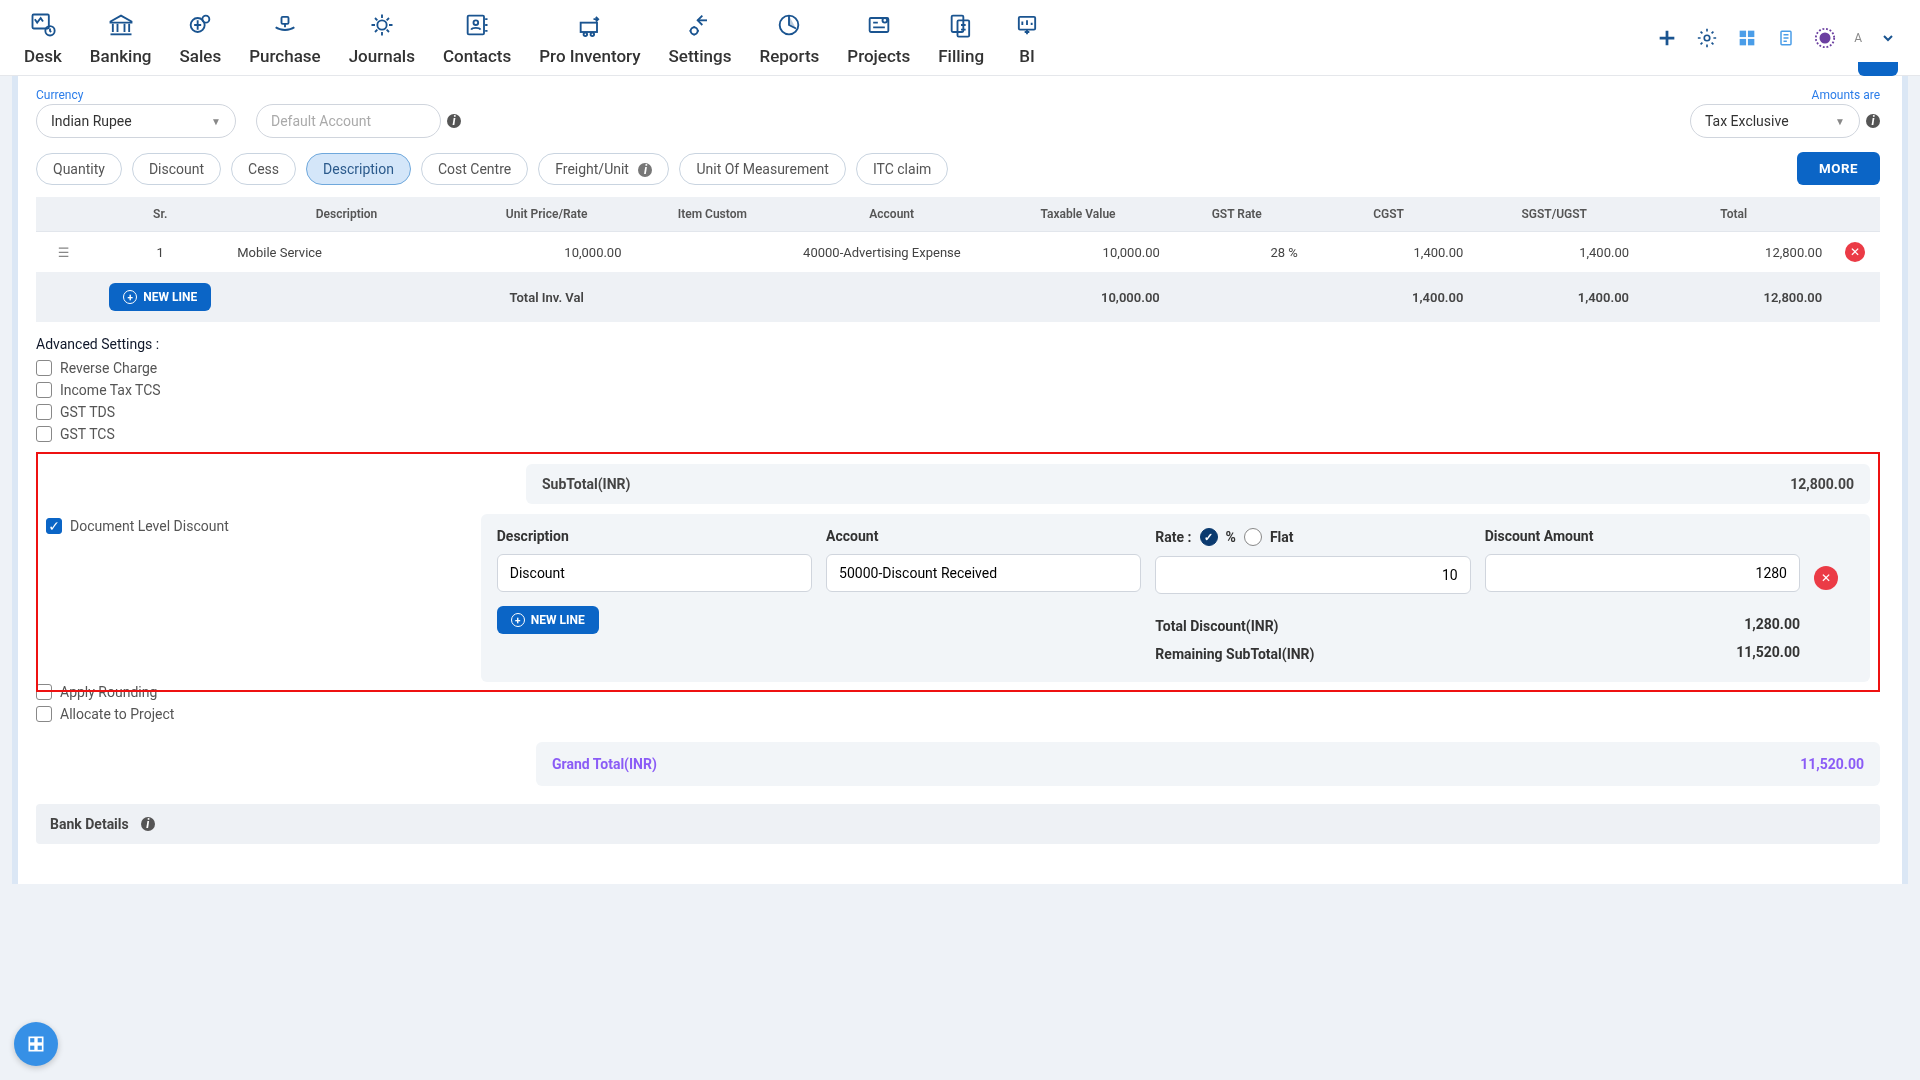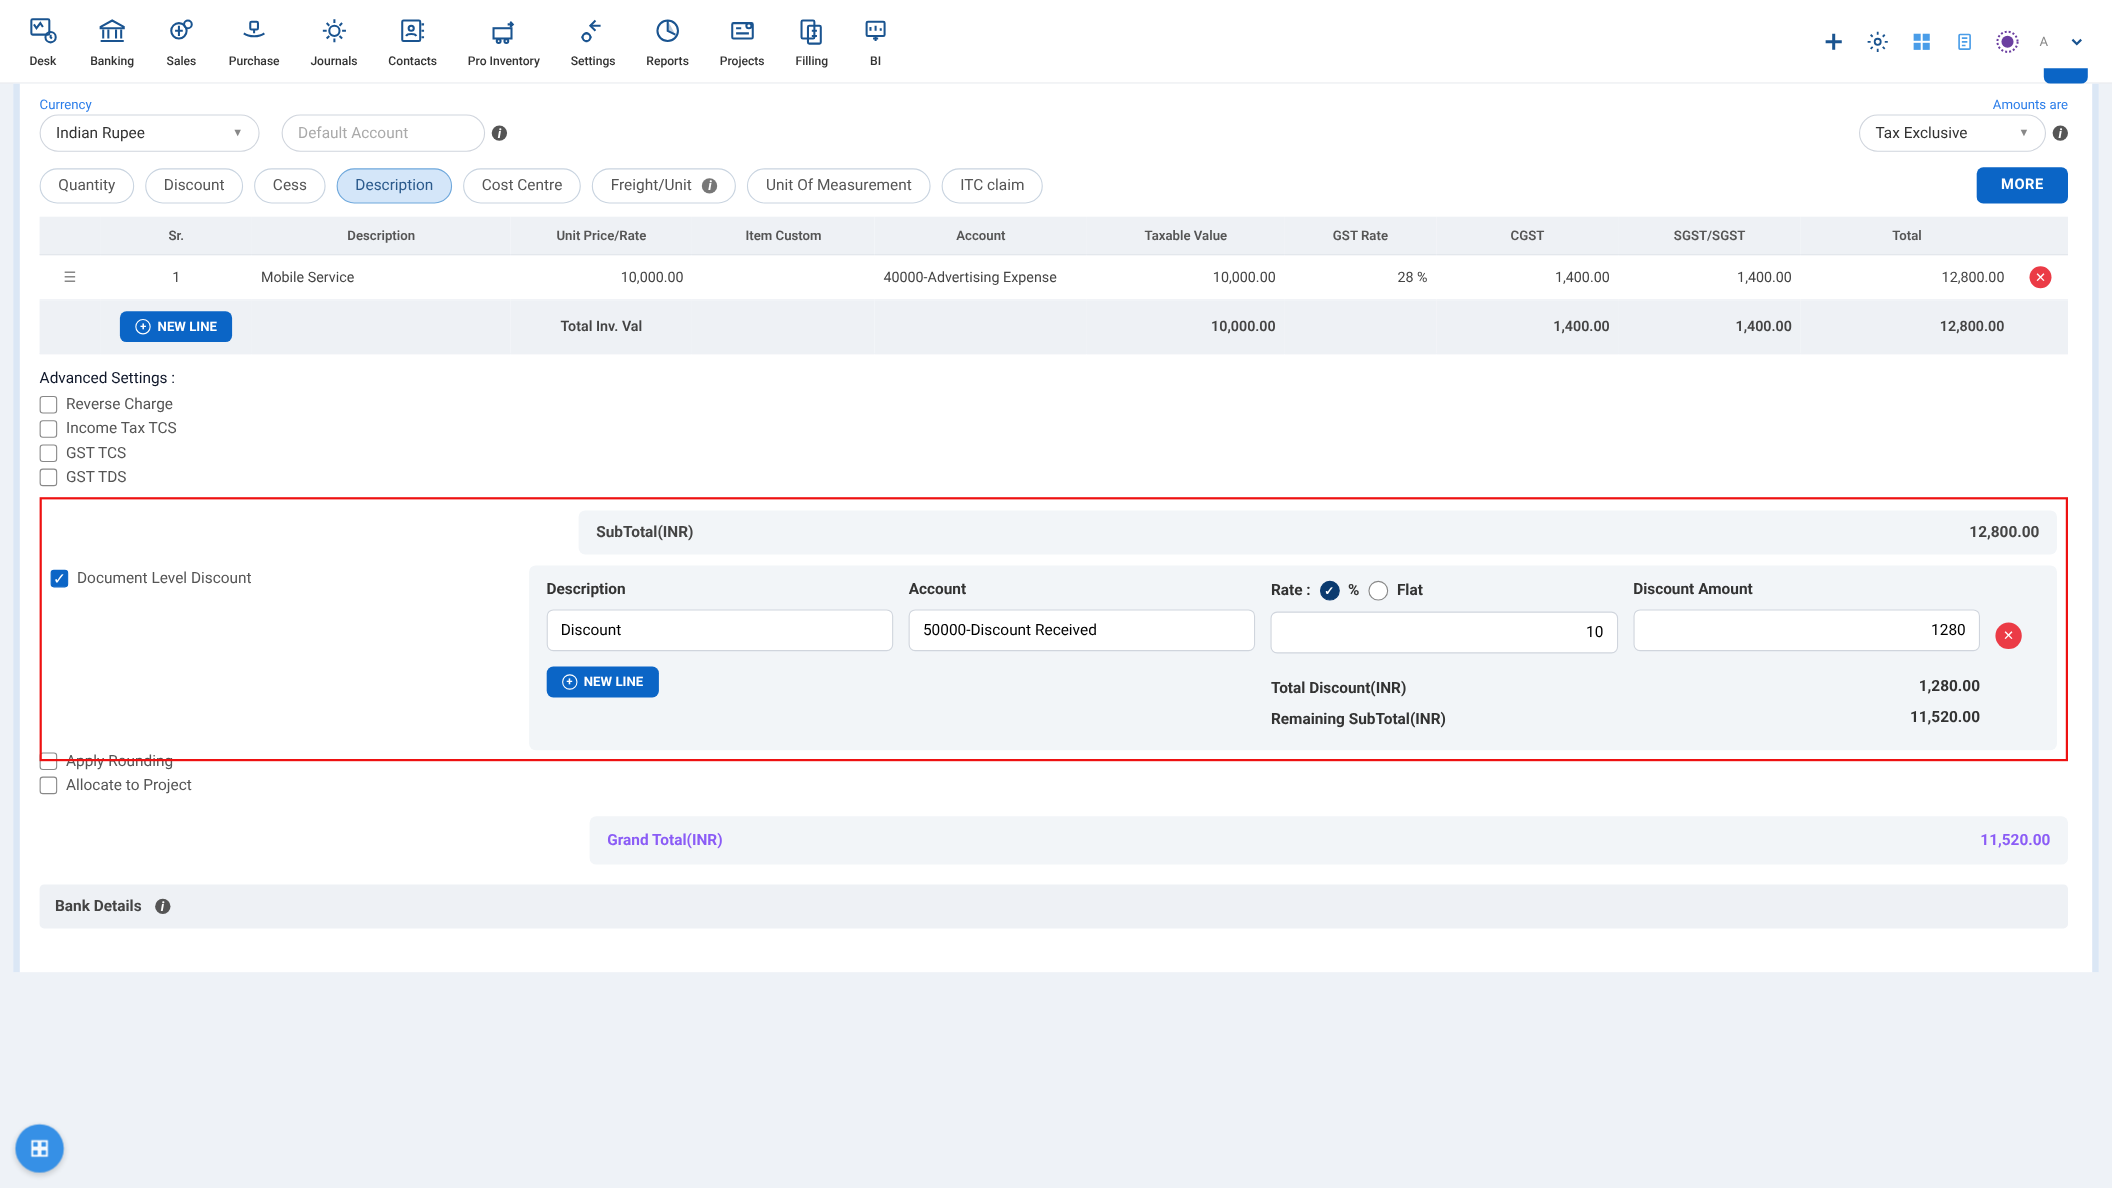--- a/index.html
+++ b/index.html
@@ -2,21 +2,21 @@
 <html><head>
 <meta charset="utf-8">
 <style>
 * { box-sizing: border-box; margin: 0; padding: 0; font-family: -apple-system, BlinkMacSystemFont, "Segoe UI", Roboto, Arial, sans-serif; }
 body { background: #eef2f7; font-size: 14px; color: #333; }
 
 .topnav { background: #fff; height: 76px; display: flex; align-items: center; justify-content: space-between; padding: 0 24px; border-bottom: 1px solid #e5e7eb; }
 .topnav-left { display: flex; gap: 28px; }
 .nav-item { display: flex; flex-direction: column; align-items: center; gap: 6px; cursor: pointer; }
 .nav-icon { width: 30px; height: 30px; display: flex; align-items: center; justify-content: center; color: #1a5490; }
-.nav-label { font-size: 11px; color: #333; font-weight: 500; }
+.nav-label { font-size: 17px; color: #333; font-weight: 500; }
 .topnav-right { display: flex; align-items: center; gap: 18px; color: #1a5490; }
 .top-icon { cursor: pointer; display:flex; align-items:center; justify-content:center; }
 
 .main { background: #fff; margin: 0 12px; padding: 12px 22px 40px 18px; border-left: 6px solid #dbe7f5; border-right: 6px solid #dbe7f5; }
 
 .row-top { display: flex; justify-content: space-between; align-items: flex-start; margin-bottom: 14px; }
 .field-group { display: flex; flex-direction: column; gap: 2px; }
 .field-label { font-size: 12px; color: #2b7de9; }
 .select-box { border: 1px solid #d0d5dd; border-radius: 20px; padding: 8px 14px; min-width: 200px; display: flex; justify-content: space-between; align-items: center; cursor: pointer; background: #fff; }
 .select-box-plain { border: 1px solid #d0d5dd; border-radius: 20px; padding: 8px 14px; min-width: 185px; color: #aaa; background: #fff; }
@@ -287,21 +287,21 @@
       <tr>
         <th style="width:40px;"></th>
         <th style="width:100px;">Sr.</th>
         <th style="width:170px;">Description</th>
         <th style="width:120px;">Unit Price/Rate</th>
         <th style="width:120px;">Item Custom</th>
         <th style="width:140px;">Account</th>
         <th style="width:130px;">Taxable Value</th>
         <th style="width:100px;">GST Rate</th>
         <th style="width:120px;">CGST</th>
-        <th style="width:120px;">SGST/SGST</th>
+        <th style="width:120px;">SGST/UGST</th>
         <th style="width:140px;">Total</th>
         <th style="width:36px;"></th>
       </tr>
     </thead>
     <tbody>
       <tr>
         <td class="center"><span class="handle">☰</span></td>
         <td class="center">1</td>
         <td>Mobile Service</td>
         <td class="num">10,000.00</td>
@@ -340,25 +340,25 @@
   <div class="chk-row">
       <span class="chk"></span>
       <span>Reverse Charge</span>
     </div>
   <div class="chk-row">
       <span class="chk"></span>
       <span>Income Tax TCS</span>
     </div>
   <div class="chk-row">
       <span class="chk"></span>
+      <span>GST TDS</span>
+    </div>
+  <div class="chk-row">
+      <span class="chk"></span>
       <span>GST TCS</span>
-    </div>
-  <div class="chk-row">
-      <span class="chk"></span>
-      <span>GST TDS</span>
     </div>
 
   <div class="highlight-box">
     <div class="subtotal-bar">
       <span>SubTotal(INR)</span>
       <span>12,800.00</span>
     </div>
 
     <div class="doc-disc-wrap">
       <div class="chk-row" style="margin-top:4px;">

